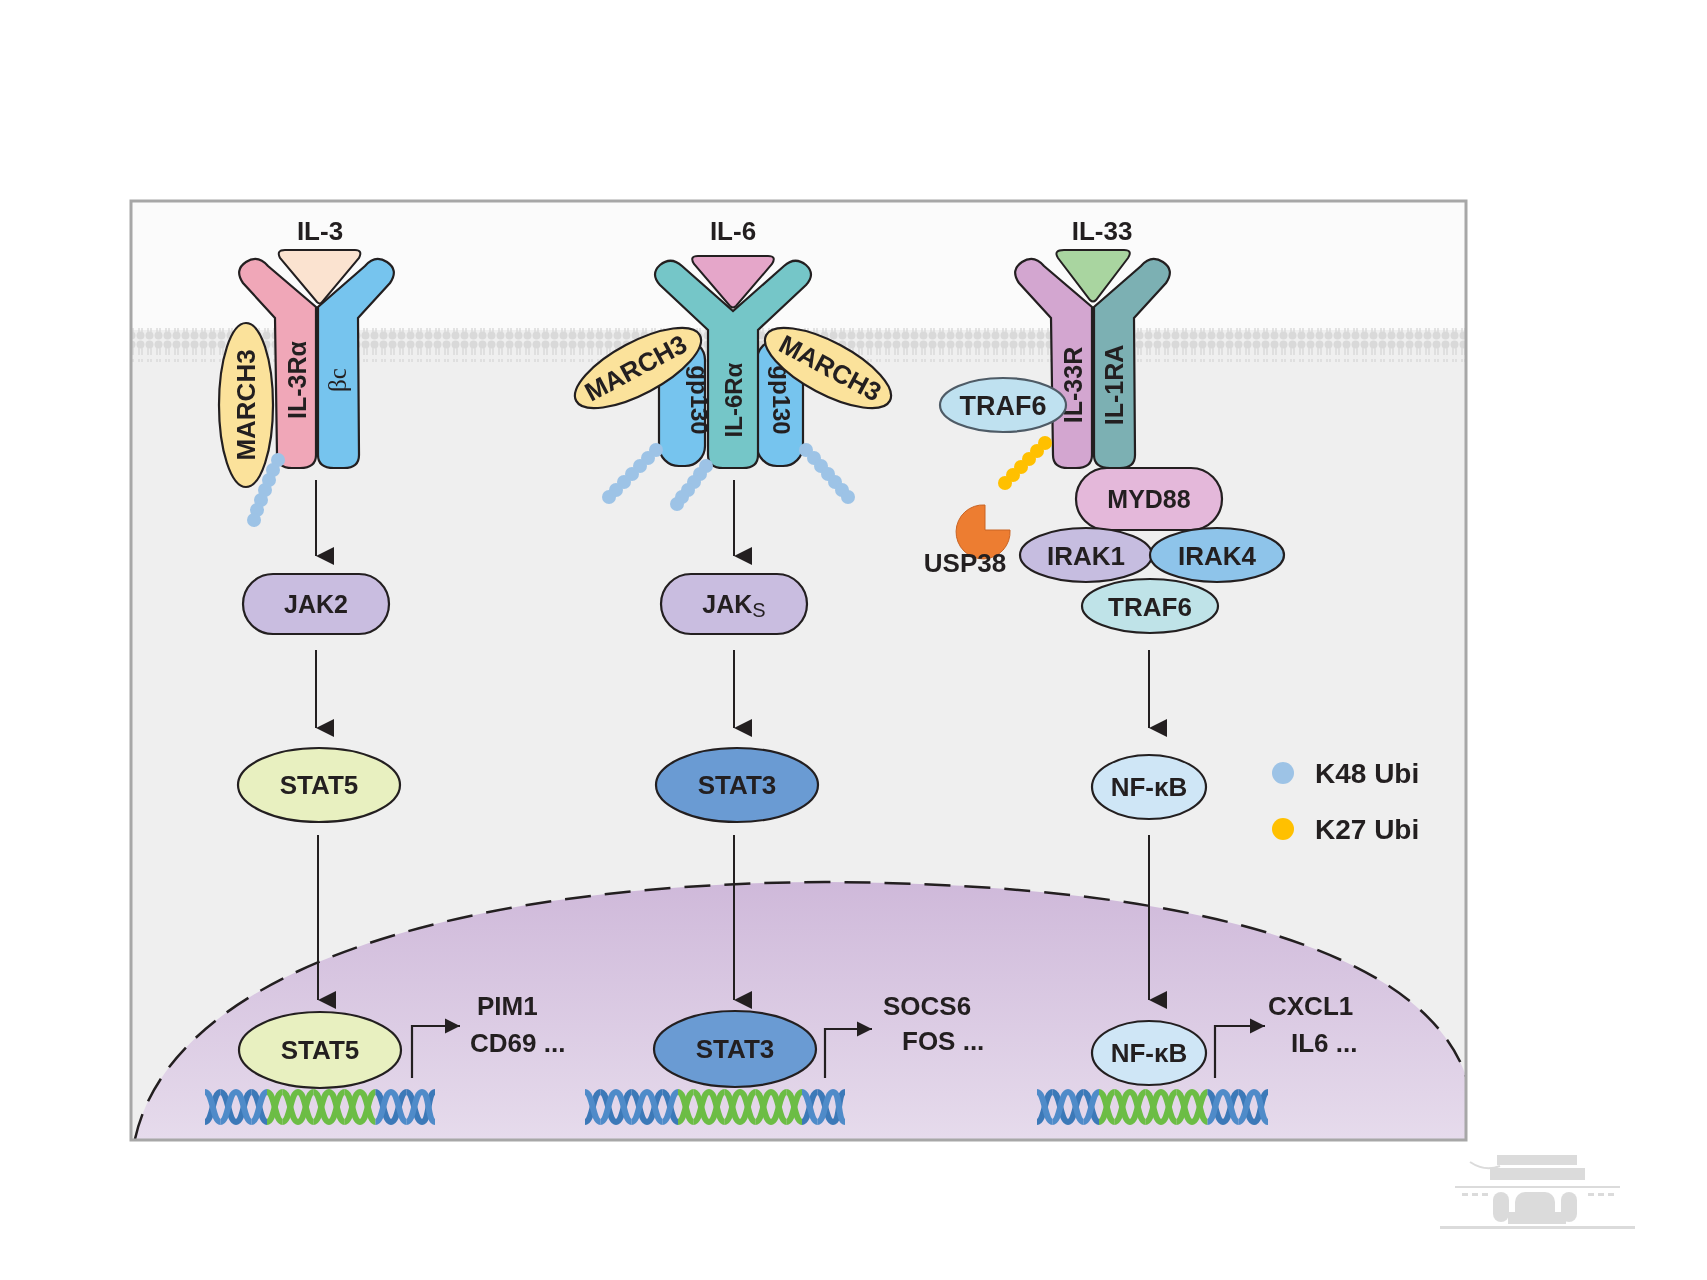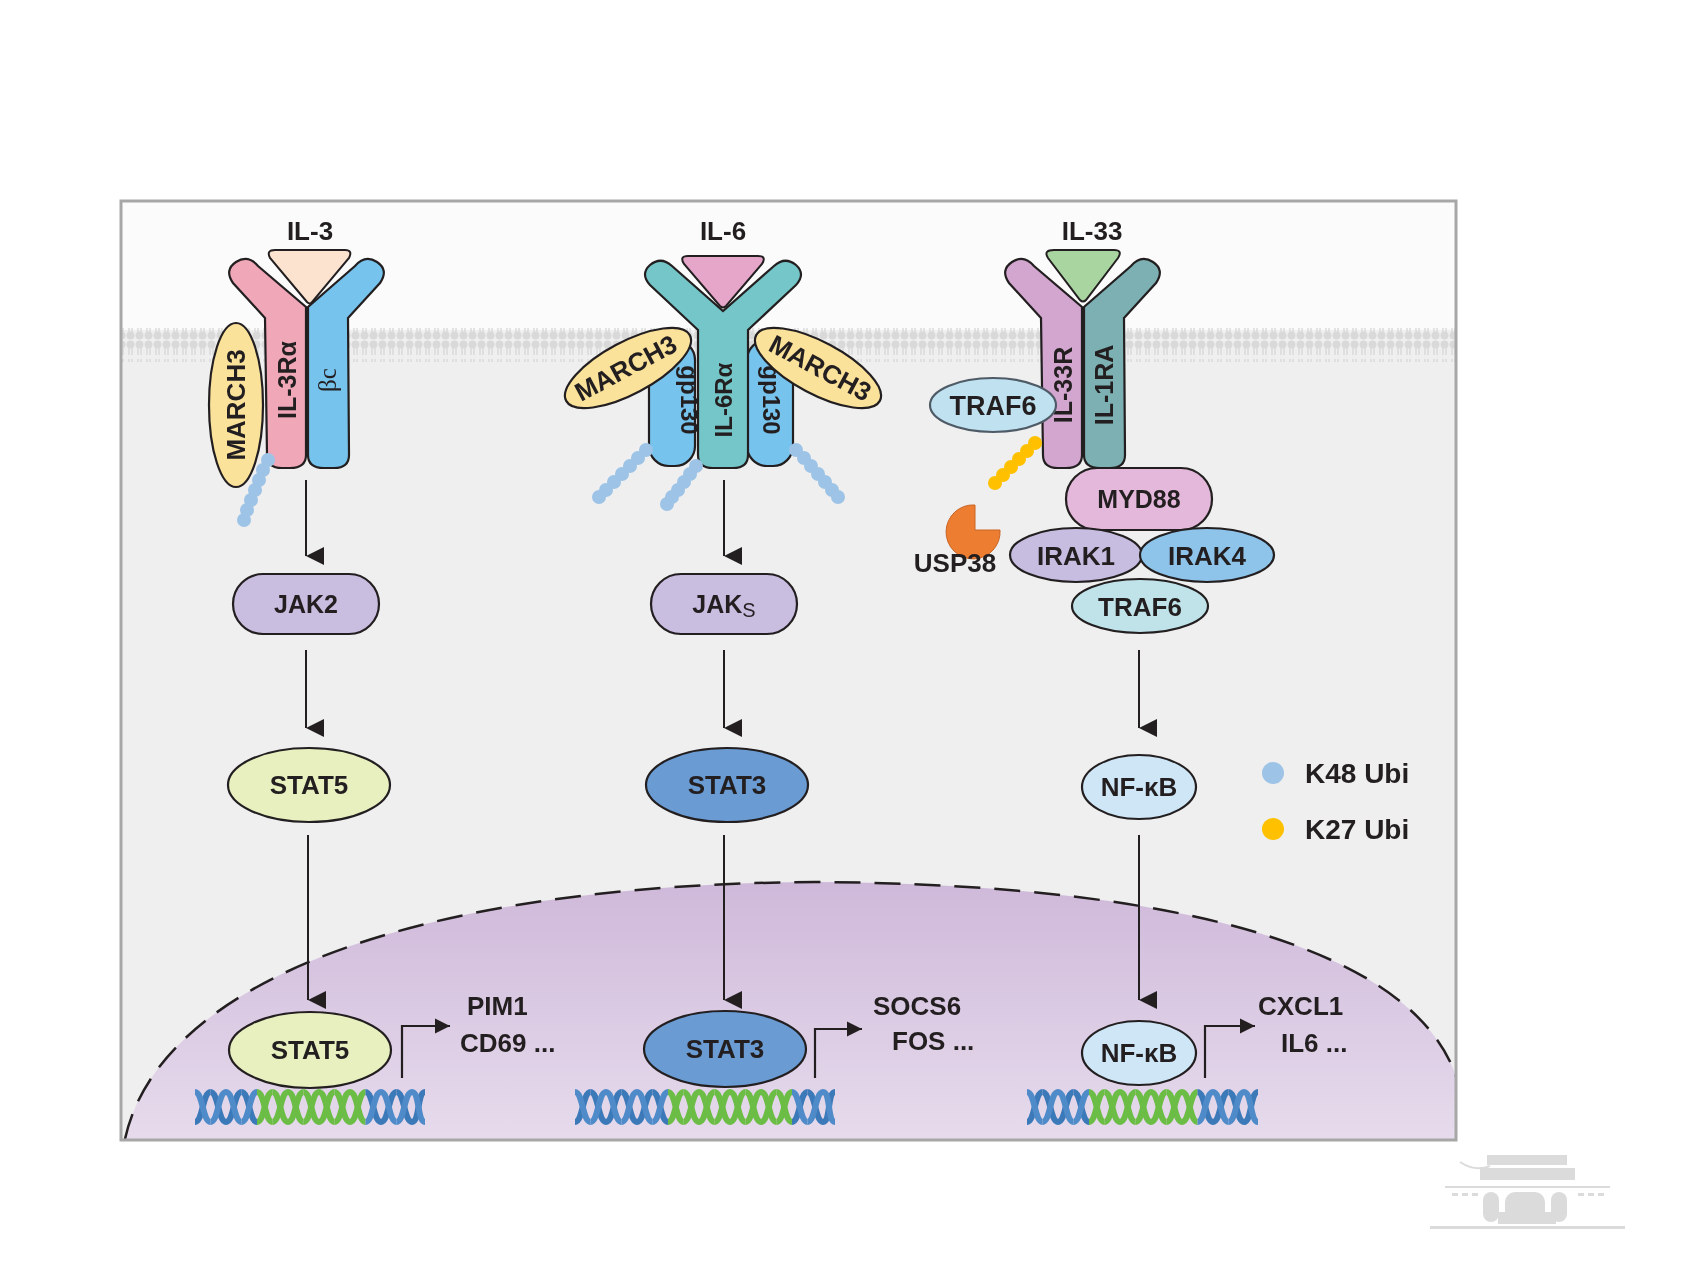--- a/index.html
+++ b/index.html
@@ -1,17 +1,17 @@
 <!DOCTYPE html>
 <html><head>
 <meta charset="utf-8">
 <style>
   html, body { margin:0; padding:0; background:#ffffff; }
   body { width:1707px; height:1280px; position:relative; overflow:hidden; font-family:"Liberation Sans", sans-serif; }
-  #stage { position:absolute; left:0; top:0; width:1375px; height:1280px; }
+  #stage { position:absolute; left:0; top:0; width:1375px; height:1280px;padding-left:10px; }
   svg text { font-family:"Liberation Sans", sans-serif; font-weight:bold; fill:#231f20; }
 </style>
 </head>
 <body>
 
 <div id="stage">
 <svg id="diag" width="1707" height="1280" viewBox="0 0 1707 1280" xmlns="http://www.w3.org/2000/svg">
   <defs>
     <linearGradient id="nucGrad" x1="0" y1="0" x2="0" y2="1">
       <stop offset="0" stop-color="#cfb9da"></stop>

